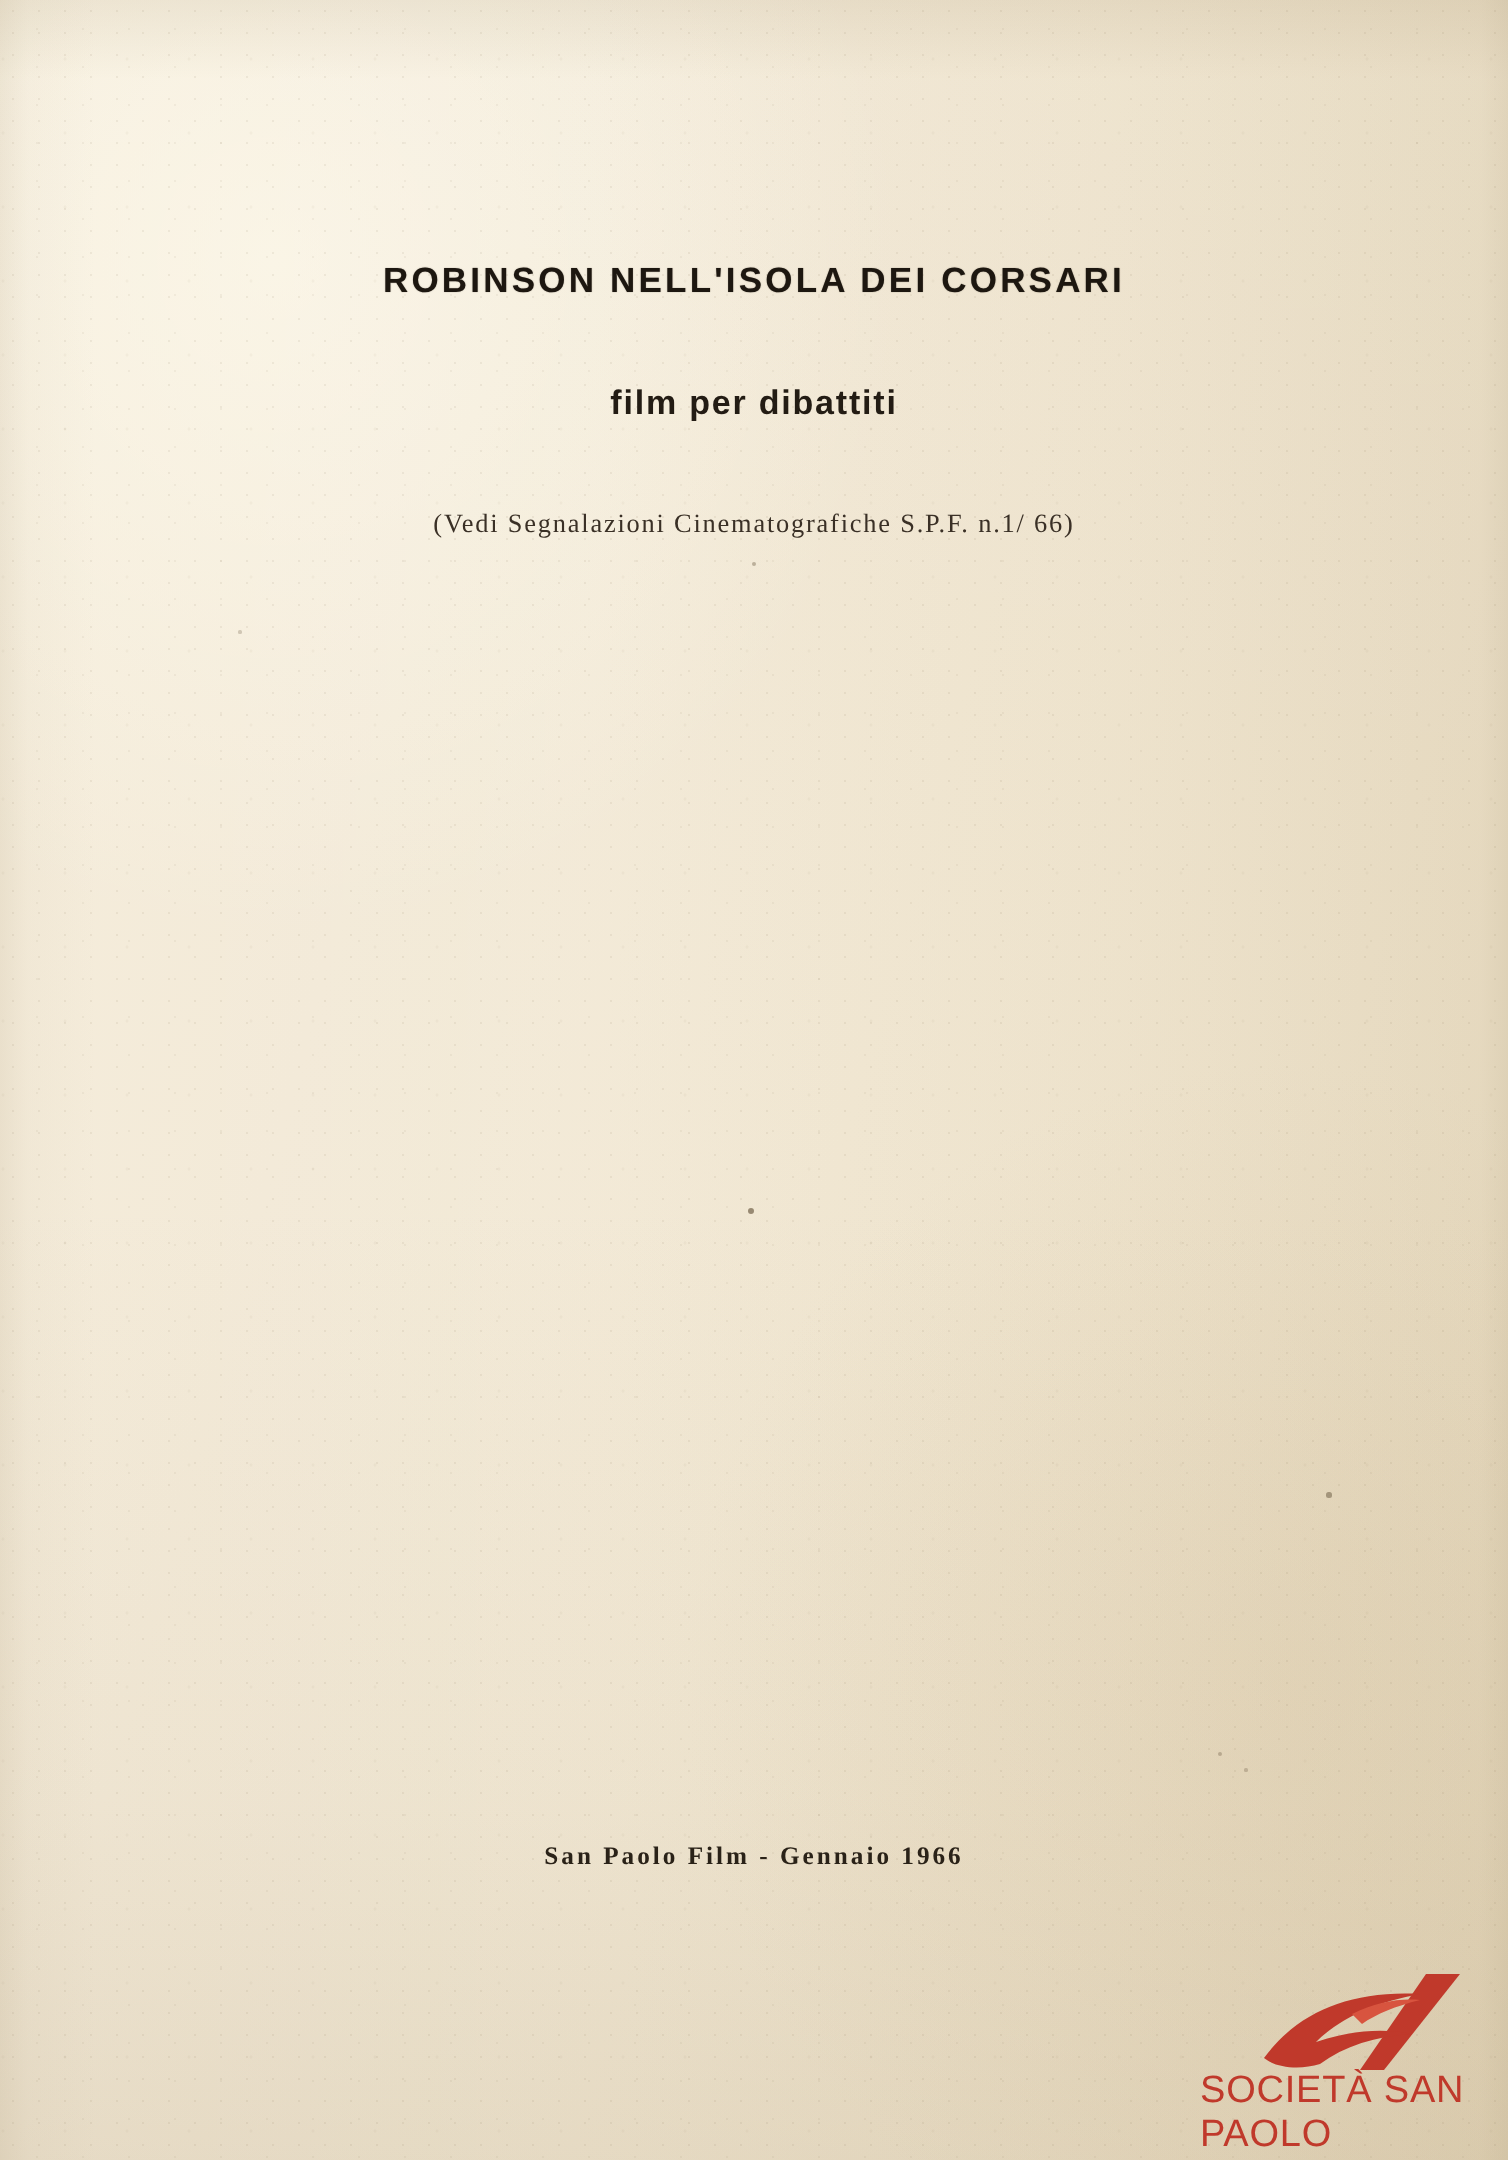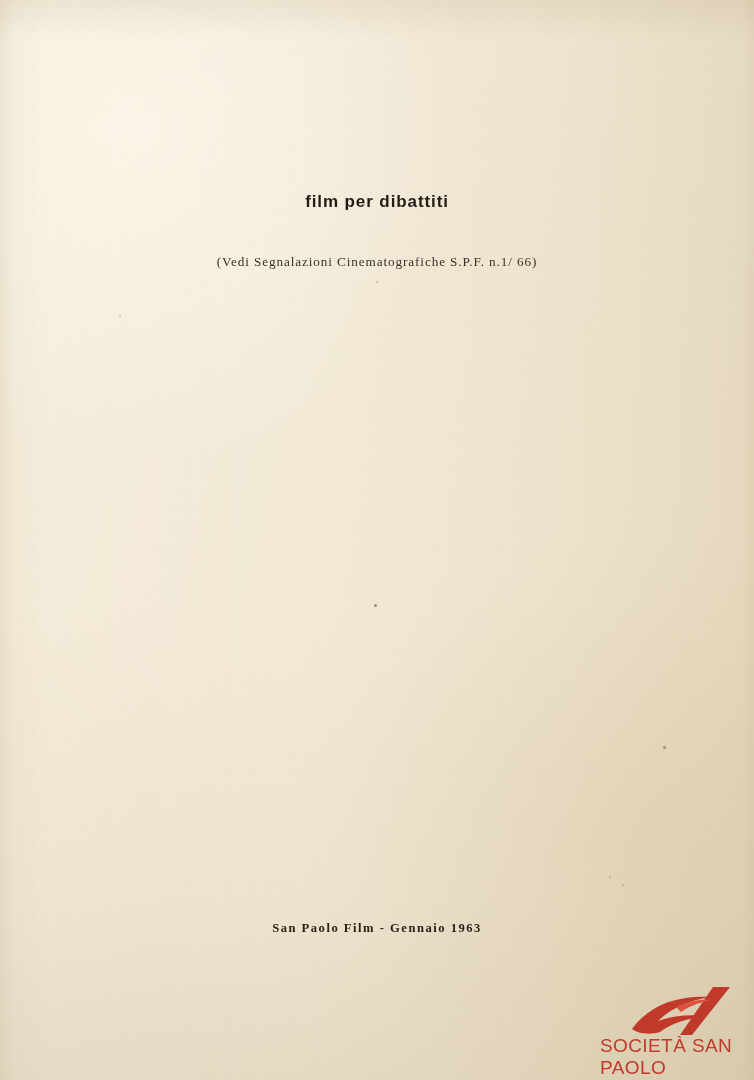--- a/index.html
+++ b/index.html
@@ -147,26 +147,27 @@
 </style>
 </head>
 <body>
 
 <div class="page">
 
   <div class="paper-shade"></div>
   <div class="paper-shade-v"></div>
   <div class="grain"></div>
 
+  <div class="text-block doc-title">ROBINSON NELL'ISOLA DEI CORSARI</div>
 
   <div class="text-block doc-subtitle">film per dibattiti</div>
 
   <div class="text-block doc-reference">(Vedi Segnalazioni Cinematografiche S.P.F. n.1/ 66)</div>
 
-  <div class="text-block doc-imprint">San Paolo Film - Gennaio 1963</div>
+  <div class="text-block doc-imprint">San Paolo Film - Gennaio 1966</div>
 
   <div class="speck s1"></div>
   <div class="speck s2"></div>
   <div class="speck s3"></div>
   <div class="speck s4"></div>
   <div class="speck s5"></div>
   <div class="speck s6"></div>
 
   <div class="logo">
     <div class="logo-mark">

